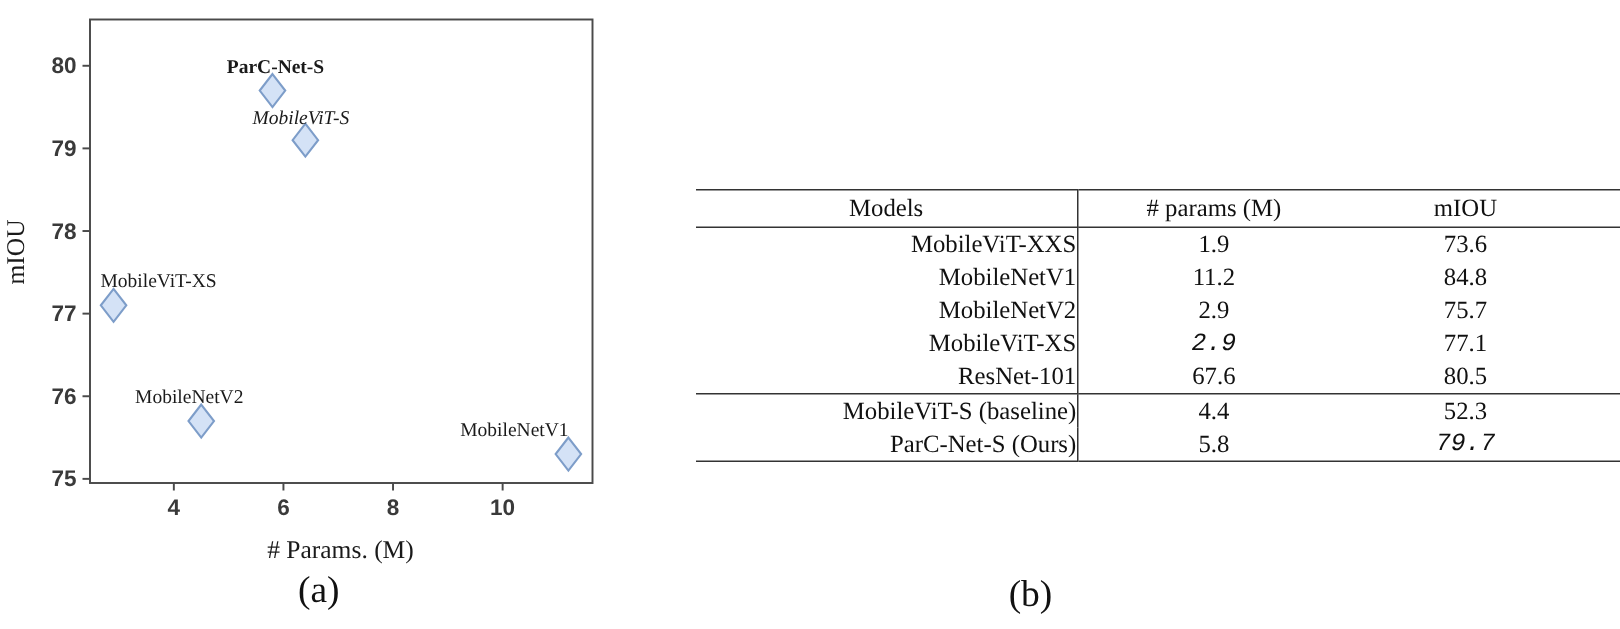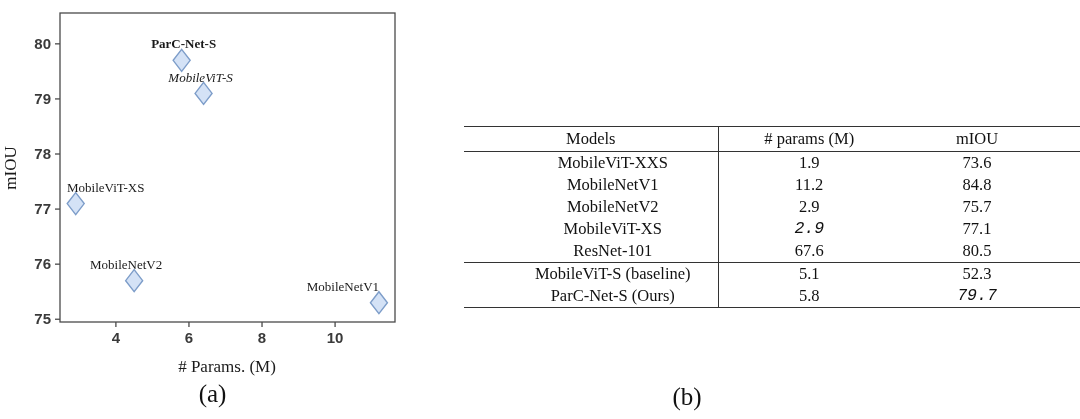--- a/index.html
+++ b/index.html
@@ -44,21 +44,21 @@
   }
   table.results thead th{
     height:24px;line-height:24px;
     border-bottom:1.6px solid #333;
   }
   table.results th:first-child,
   table.results td:first-child{
     border-right:1.4px solid #333;
   }
   table.results tbody td:first-child{
-    text-align:center;
+    text-align:right;
     padding-left:44px;
   }
   table.results td:last-child,
   table.results th:last-child{
     padding-right:40px;
   }
   table.results tr.group-end td{
     border-bottom:1.6px solid #333;
   }
   .b{font-weight:bold;}
@@ -143,21 +143,21 @@
             <td class="i">2.9</td>
             <td>77.1</td>
           </tr>
           <tr class="group-end">
             <td>ResNet-101</td>
             <td>67.6</td>
             <td class="b">80.5</td>
           </tr>
           <tr>
             <td>MobileViT-S (baseline)</td>
-            <td>5.1</td>
+            <td>4.4</td>
             <td>52.3</td>
           </tr>
           <tr>
             <td>ParC-Net-S (Ours)</td>
             <td>5.8</td>
             <td class="i">79.7</td>
           </tr>
         </tbody>
     </table>
   </div>

